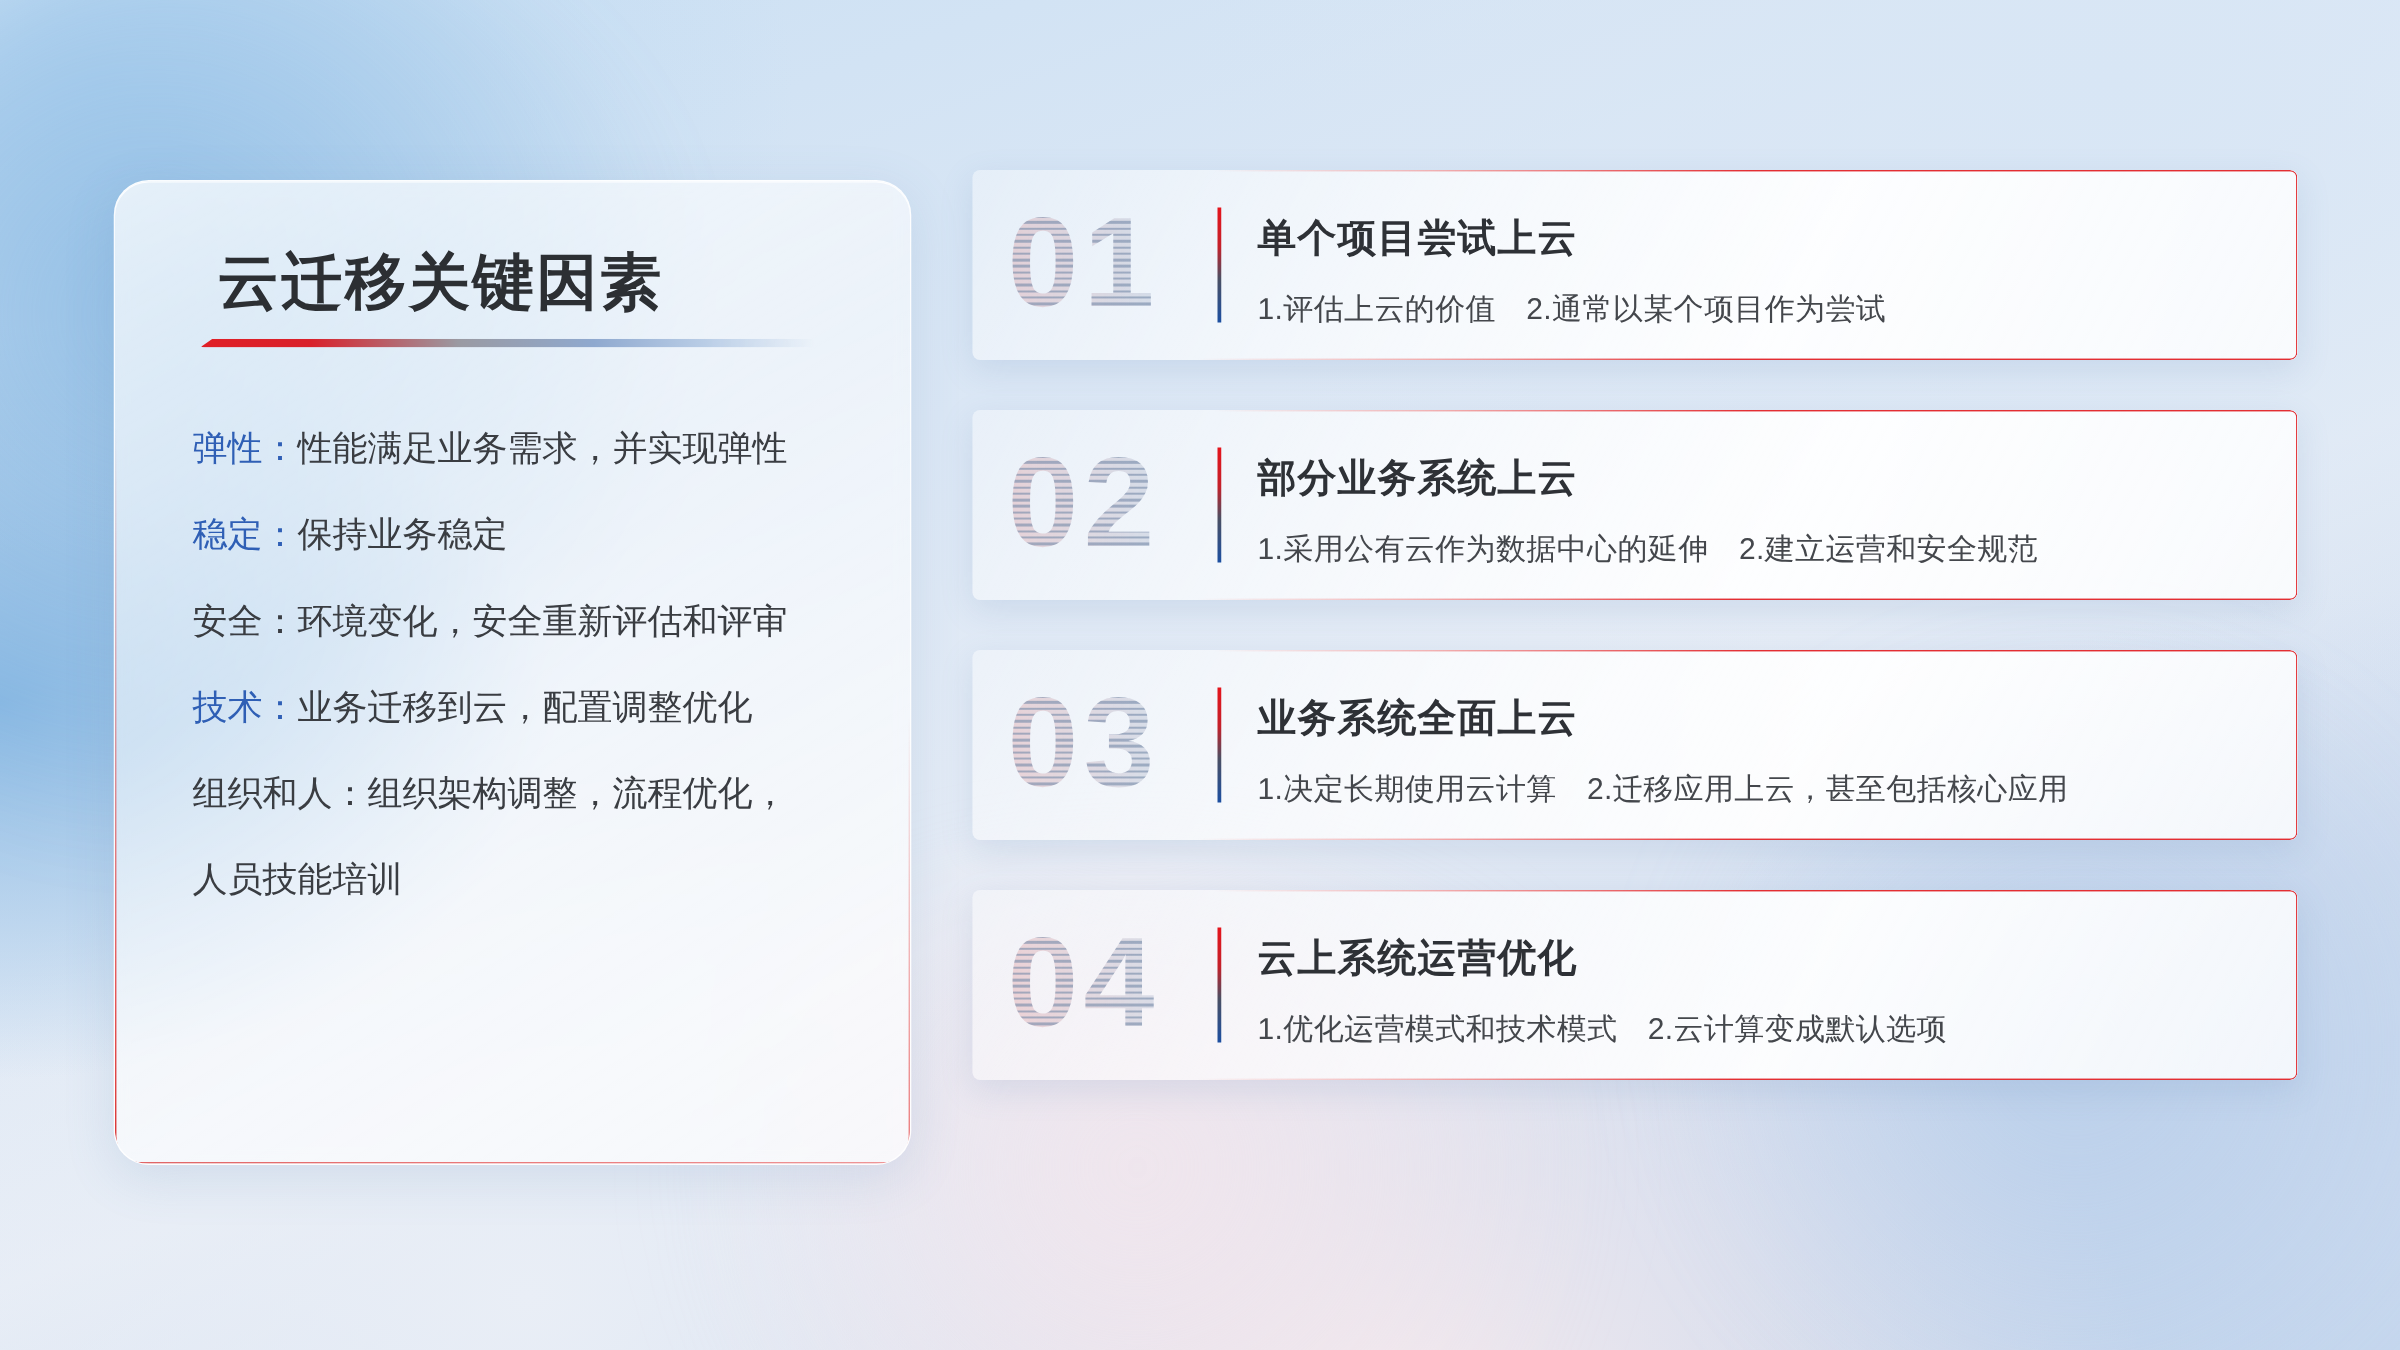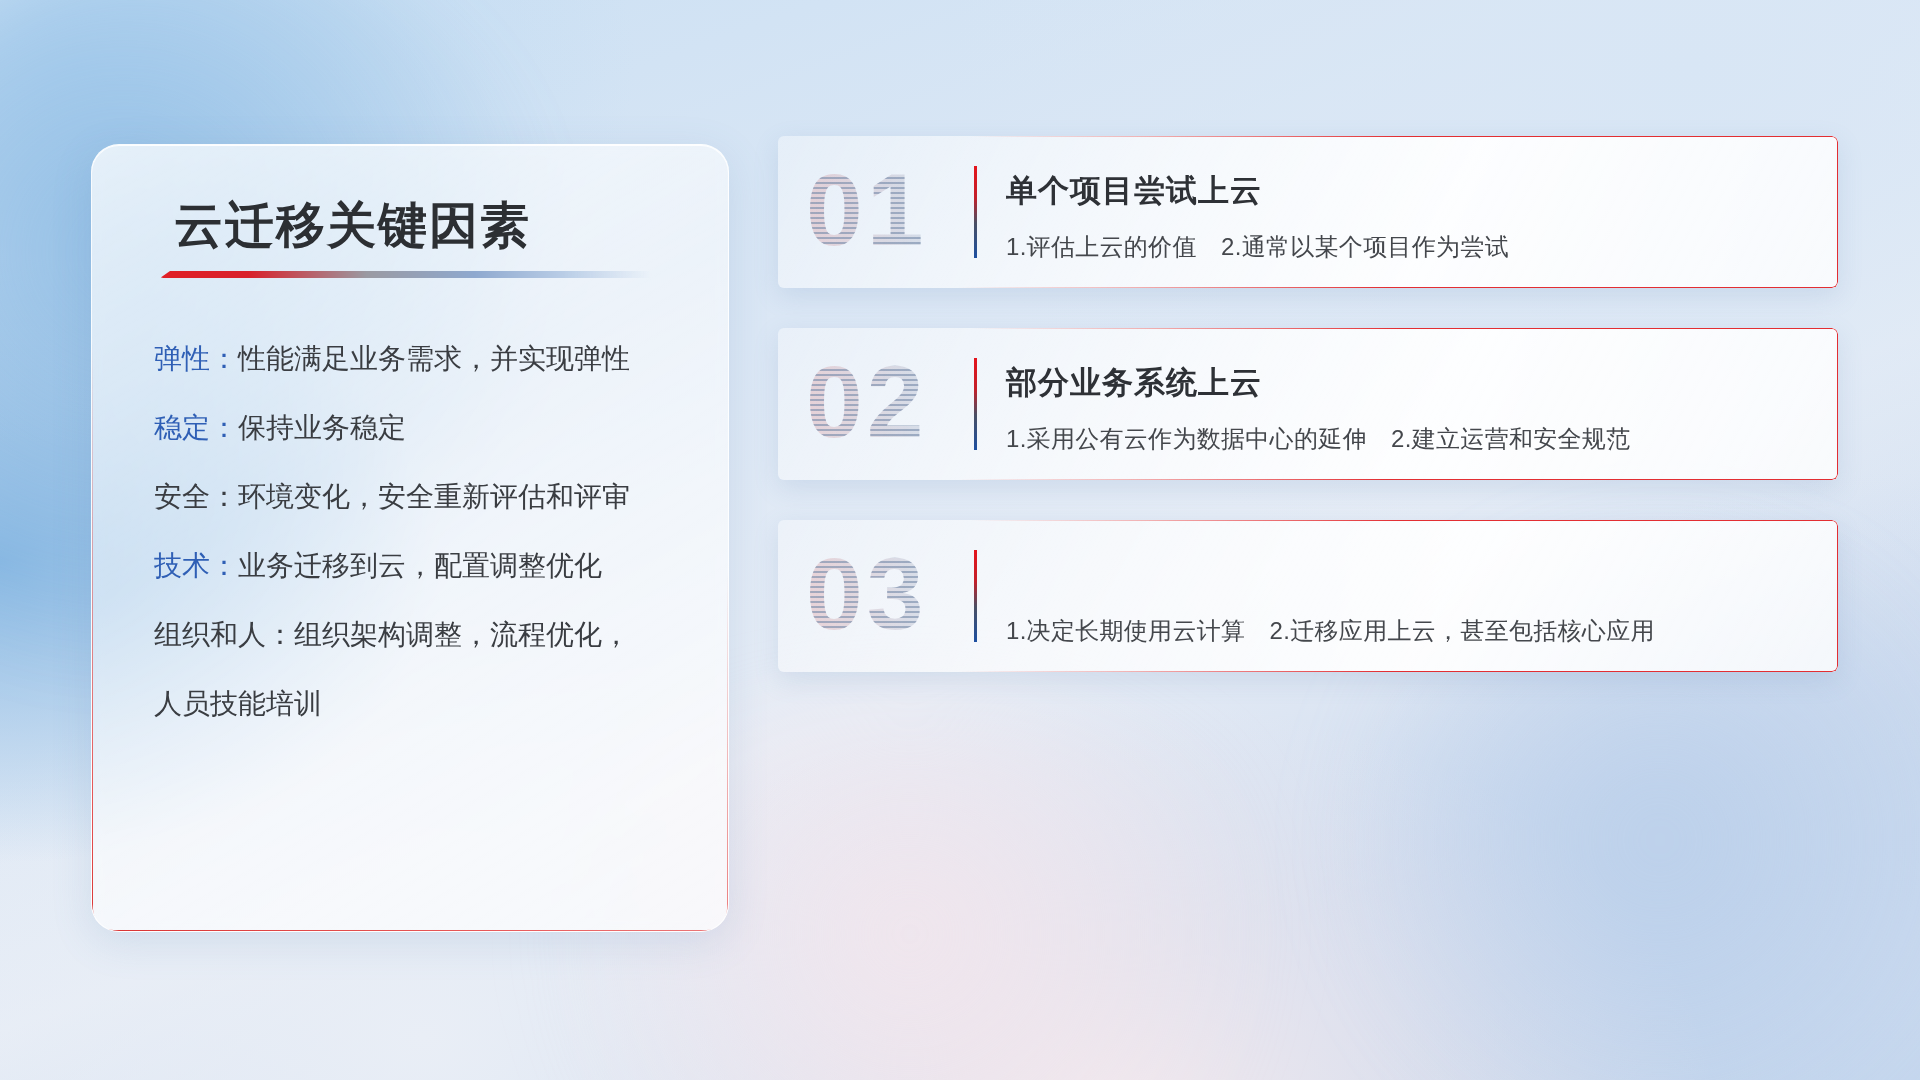--- a/index.html
+++ b/index.html
@@ -153,17 +153,25 @@
     <div class="ghost-num">02</div>
     <div class="divider"></div>
     <div class="card-title">部分业务系统上云</div>
     <div class="card-sub">1.采用公有云作为数据中心的延伸　2.建立运营和安全规范</div>
   </div>
 
   <div class="card">
     <div class="card-accent-border"></div>
     <div class="ghost-num">03</div>
     <div class="divider"></div>
+    <div class="card-title">业务系统全面上云</div>
     <div class="card-sub">1.决定长期使用云计算　2.迁移应用上云，甚至包括核心应用</div>
   </div>
 
+  <div class="card">
+    <div class="card-accent-border"></div>
+    <div class="ghost-num">04</div>
+    <div class="divider"></div>
+    <div class="card-title">云上系统运营优化</div>
+    <div class="card-sub">1.优化运营模式和技术模式　2.云计算变成默认选项</div>
+  </div>
 
 </div>
 
 </body></html>

